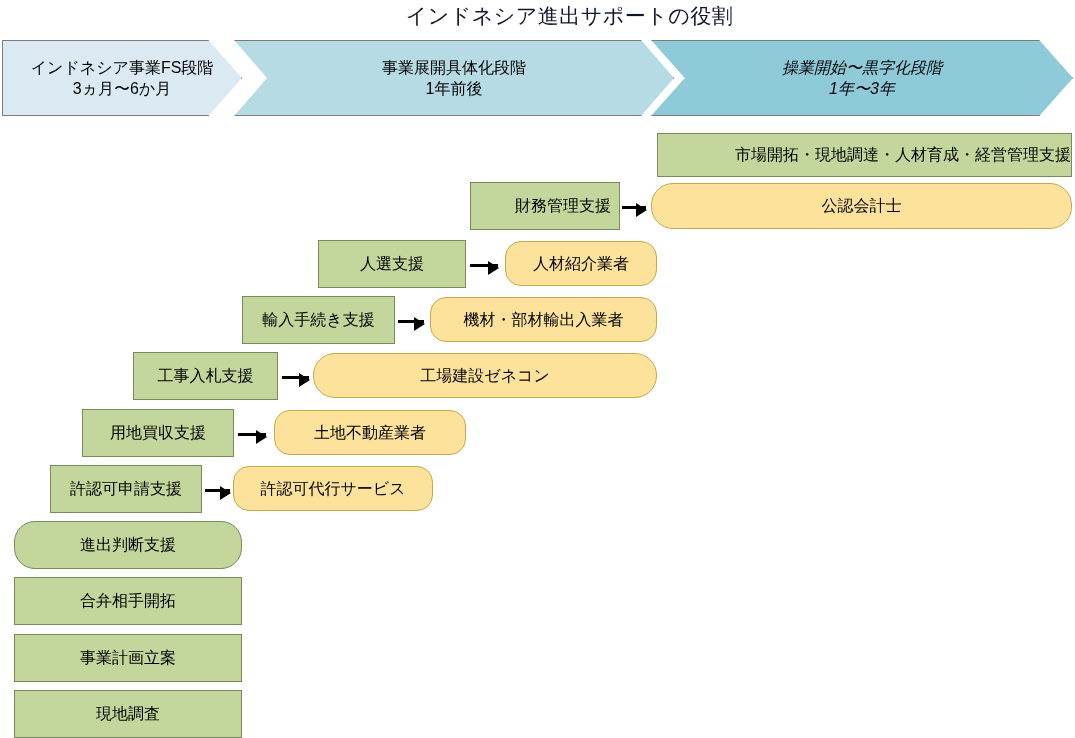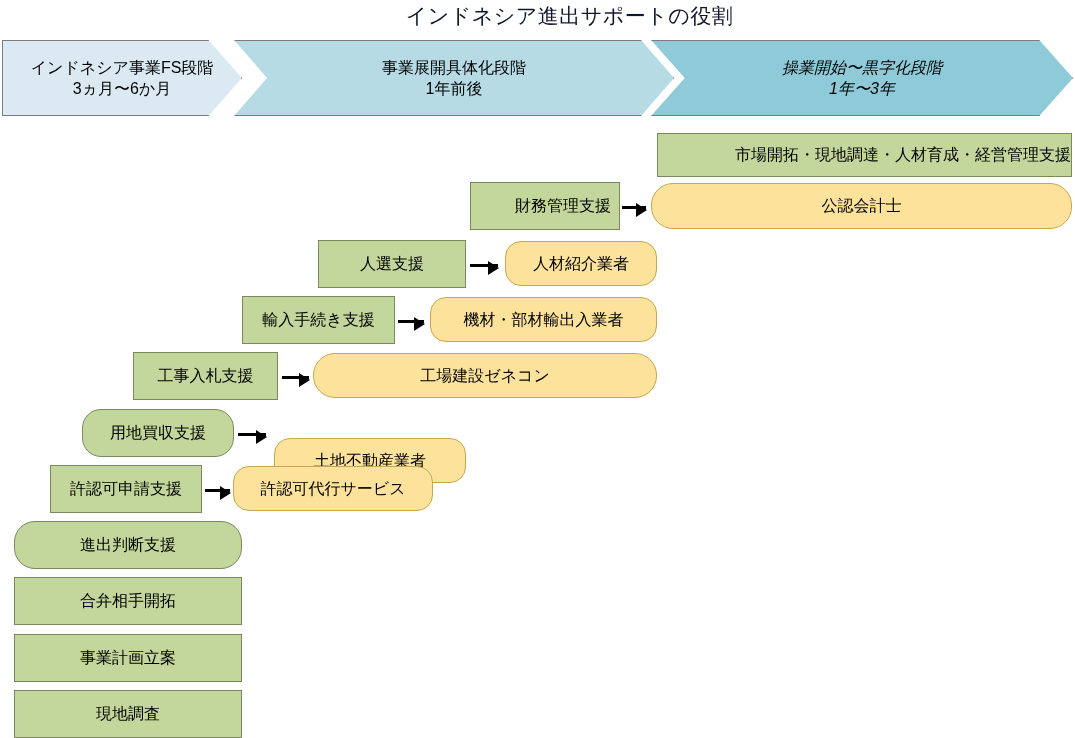--- a/index.html
+++ b/index.html
@@ -147,25 +147,25 @@
   </div>
 
   <div class="node green" style="left:133px; top:352px; width:145px; height:48px;">
     <span>工事入札支援</span>
   </div>
   <div class="arrow" style="left:282px; top:376px; width:27px;"></div>
   <div class="node yellow pill" style="left:313px; top:353px; width:344px; height:45px;">
     <span>工場建設ゼネコン</span>
   </div>
 
-  <div class="node green" style="left:82px; top:409px; width:152px; height:48px;border-radius:19px;">
+  <div class="node green" style="left:82px; top:409px; width:152px; height:48px;">
     <span>用地買収支援</span>
   </div>
   <div class="arrow" style="left:238px; top:433px; width:28px;"></div>
-  <div class="node yellow" style="left:274px; top:410px; width:192px; height:45px;margin-top:28px;">
+  <div class="node yellow" style="left:274px; top:410px; width:192px; height:45px;">
     <span>土地不動産業者</span>
   </div>
 
   <div class="node green" style="left:50px; top:465px; width:152px; height:48px;">
     <span>許認可申請支援</span>
   </div>
   <div class="arrow" style="left:205px; top:489px; width:25px;"></div>
   <div class="node yellow" style="left:233px; top:466px; width:200px; height:45px;">
     <span>許認可代行サービス</span>
   </div>

